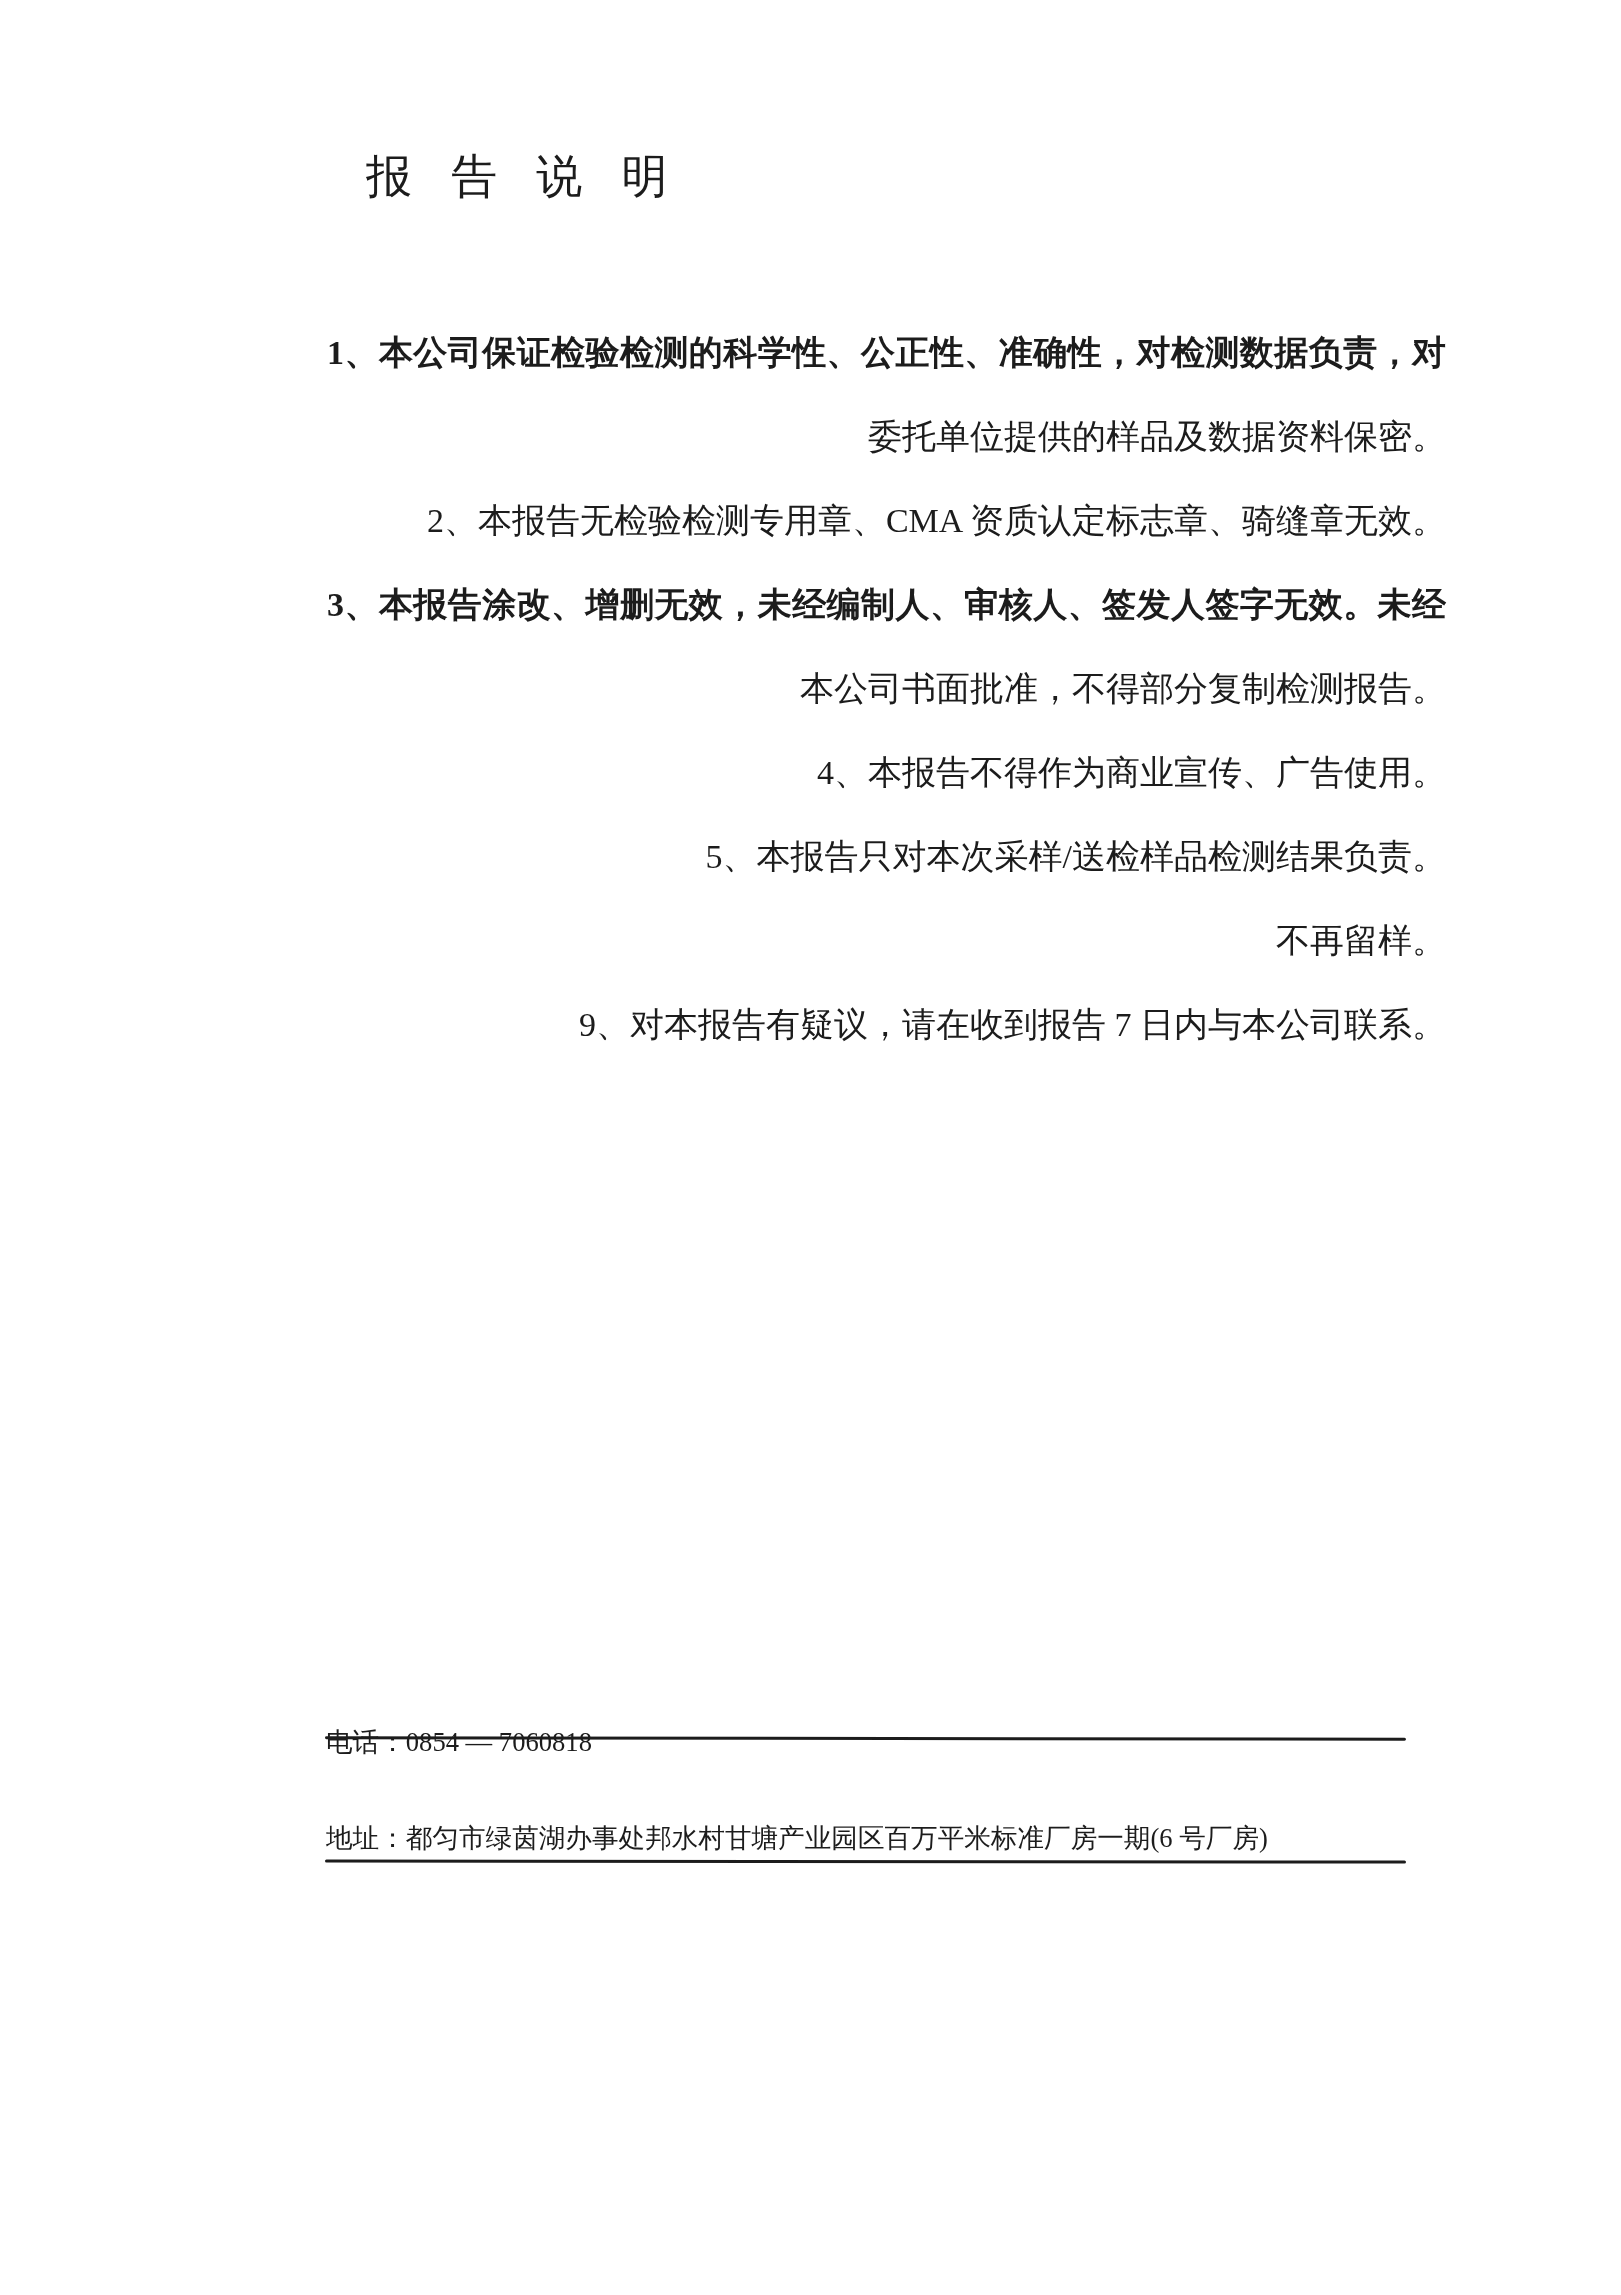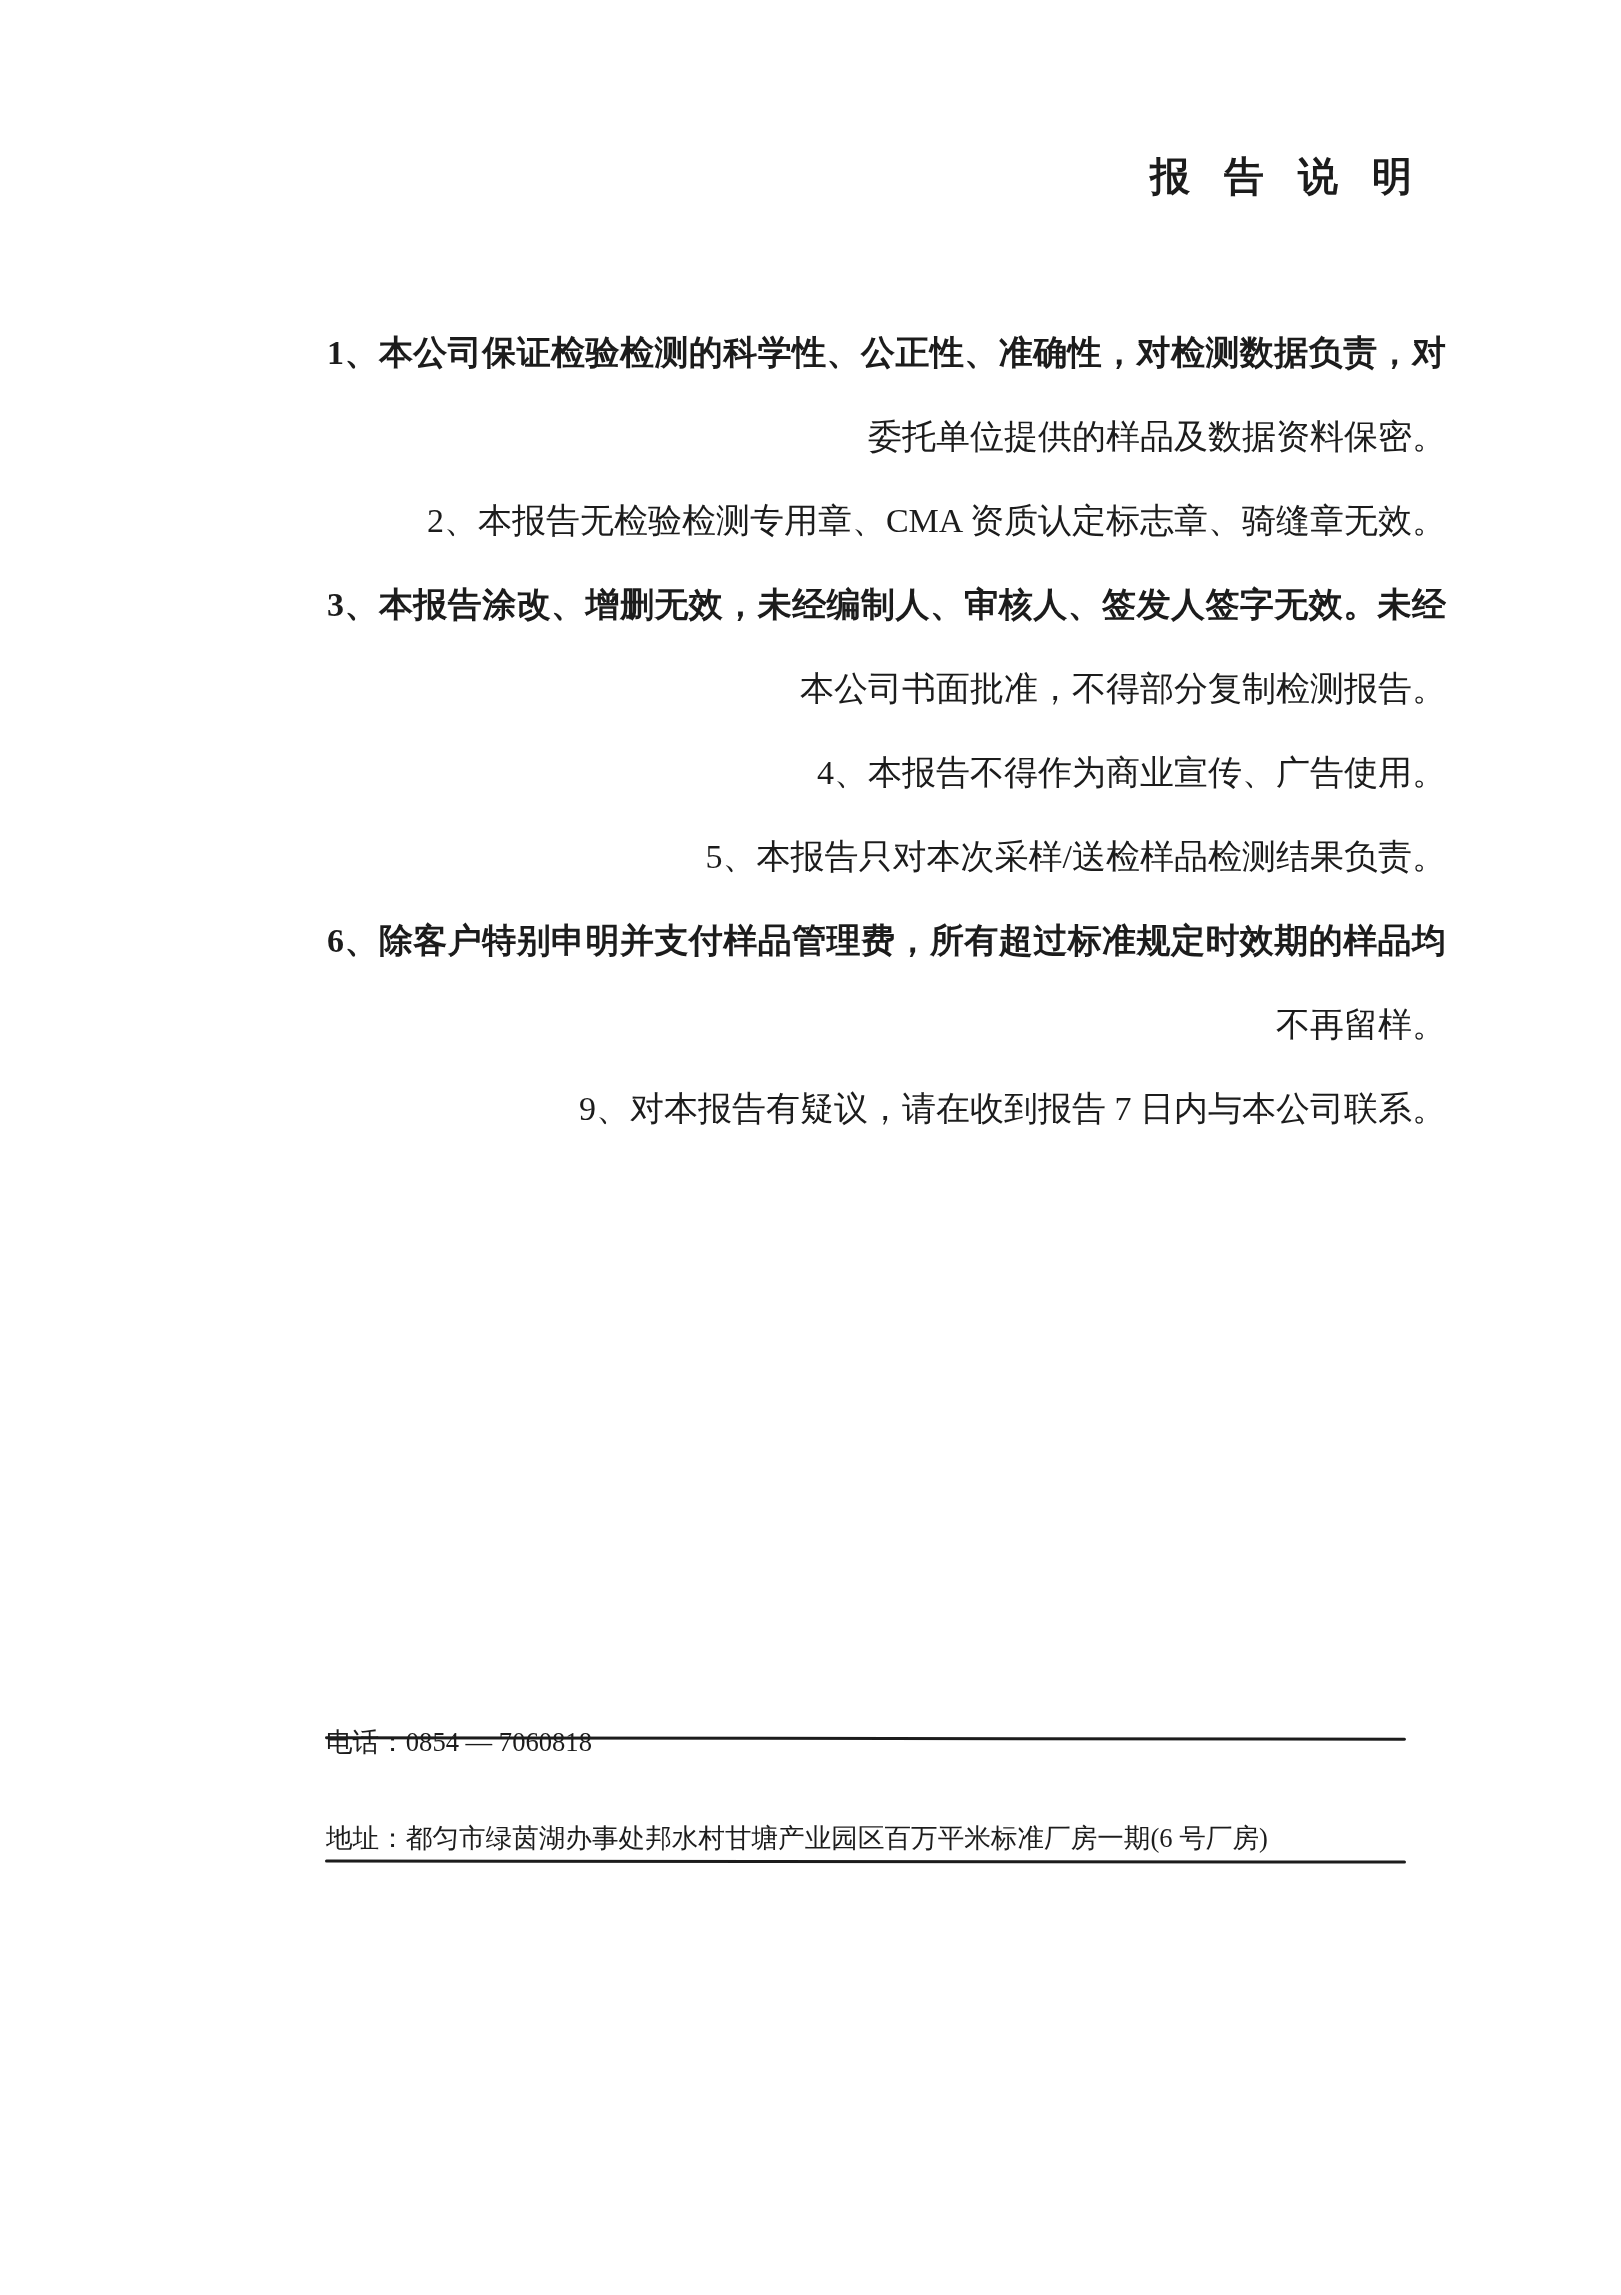--- a/index.html
+++ b/index.html
@@ -18,23 +18,23 @@
   }
   
   .title {
     position: absolute;
     top: 138px;
     left: 327px;
     width: 1119px;
     height: 77px;
     line-height: 77px;
     margin: 0;
-    text-align: right;
-    font-size: 40px;
-    font-weight: 700;
+    text-align: left;
+    font-size: 46px;
+    font-weight: 400;
     white-space: nowrap;
   }
   .title .title-text {
     letter-spacing: 0.85em;
     padding-left: 0.85em; 
   }
   
   .notes {
     position: absolute;
     top: 311px;
@@ -85,21 +85,20 @@
   <h1 class="title"><span class="title-text">报告说明</span></h1>
 
   <div class="notes">
     <div class="note-line fill">1、本公司保证检验检测的科学性、公正性、准确性，对检测数据负责，对</div>
     <div class="note-line">委托单位提供的样品及数据资料保密。</div>
     <div class="note-line">2、本报告无检验检测专用章、CMA 资质认定标志章、骑缝章无效。</div>
     <div class="note-line fill">3、本报告涂改、增删无效，未经编制人、审核人、签发人签字无效。未经</div>
     <div class="note-line">本公司书面批准，不得部分复制检测报告。</div>
     <div class="note-line">4、本报告不得作为商业宣传、广告使用。</div>
     <div class="note-line">5、本报告只对本次采样/送检样品检测结果负责。</div>
-    <div class="note-line fill">6、除客户特别申明并支付样品管理费，所有超过标准规定时效期的样品均</div>
     <div class="note-line">不再留样。</div>
     <div class="note-line">9、对本报告有疑议，请在收到报告 7 日内与本公司联系。</div>
   </div>
 
   <div>
     <div class="footer-rule top"></div>
     <div class="footer-line address">地址：都匀市绿茵湖办事处邦水村甘塘产业园区百万平米标准厂房一期(6 号厂房)</div>
     <div class="footer-line phone">电话：0854 — 7060818</div>
     <div class="footer-rule bottom"></div>
   </div>

